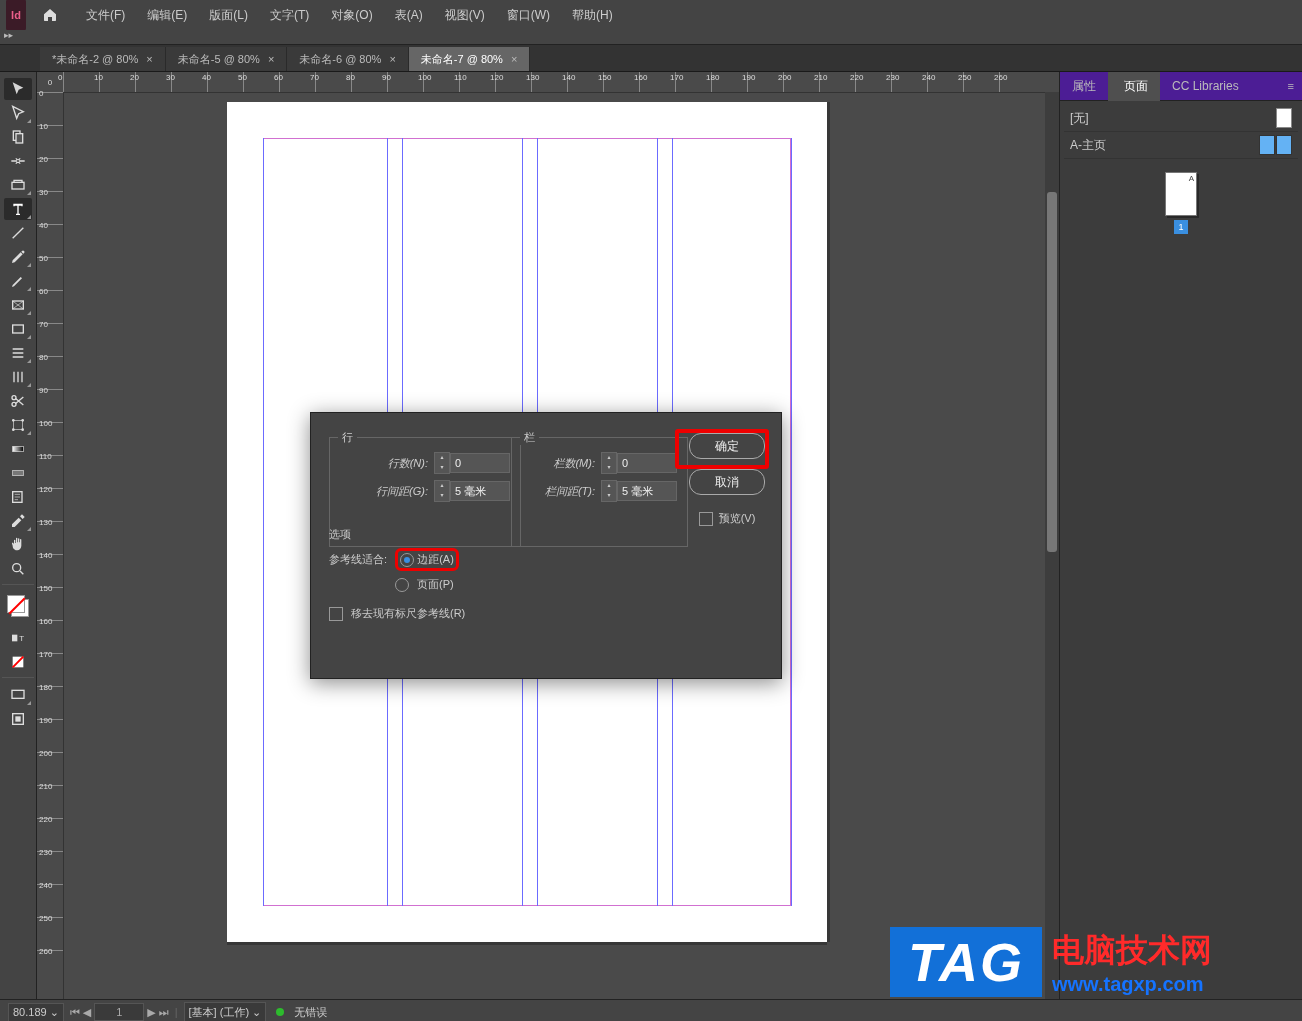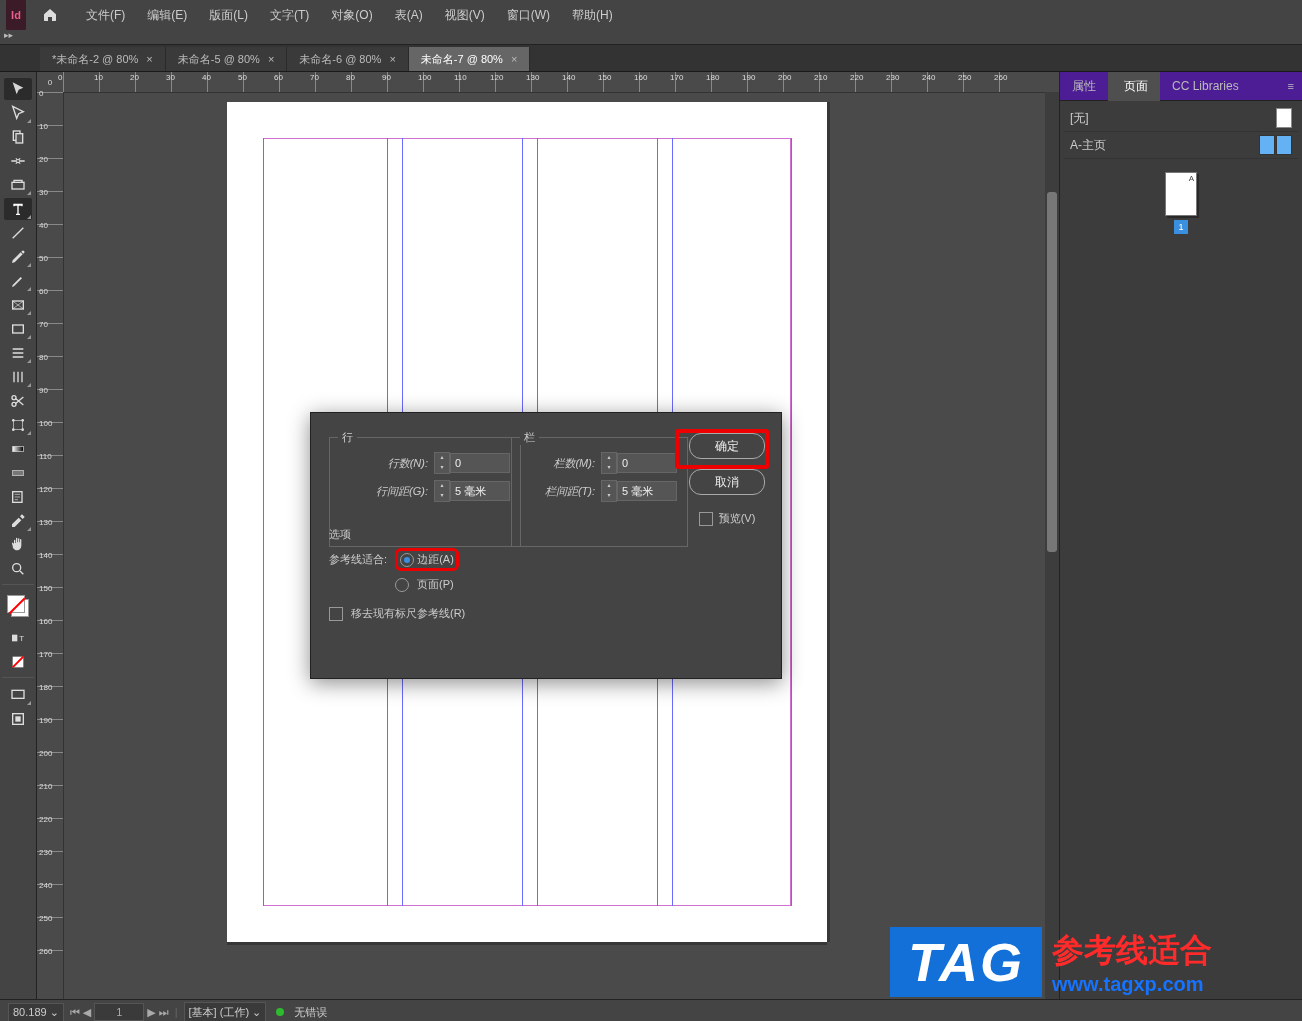--- a/index.html
+++ b/index.html
@@ -634,16 +634,16 @@
   </div>
   <span class="sep">|</span>
   <span class="drop"><span>[基本] (工作)</span> ⌄</span>
   <span class="dot"></span>
   <span>无错误</span>
 </div>
 
 <div class="watermark">
   <div class="tag">TAG</div>
   <div class="txt">
-    <div class="cn">参考线适合</div>
+    <div class="cn">电脑技术网</div>
     <div class="url">www.tagxp.com</div>
   </div>
 </div>
 
 </body></html>

